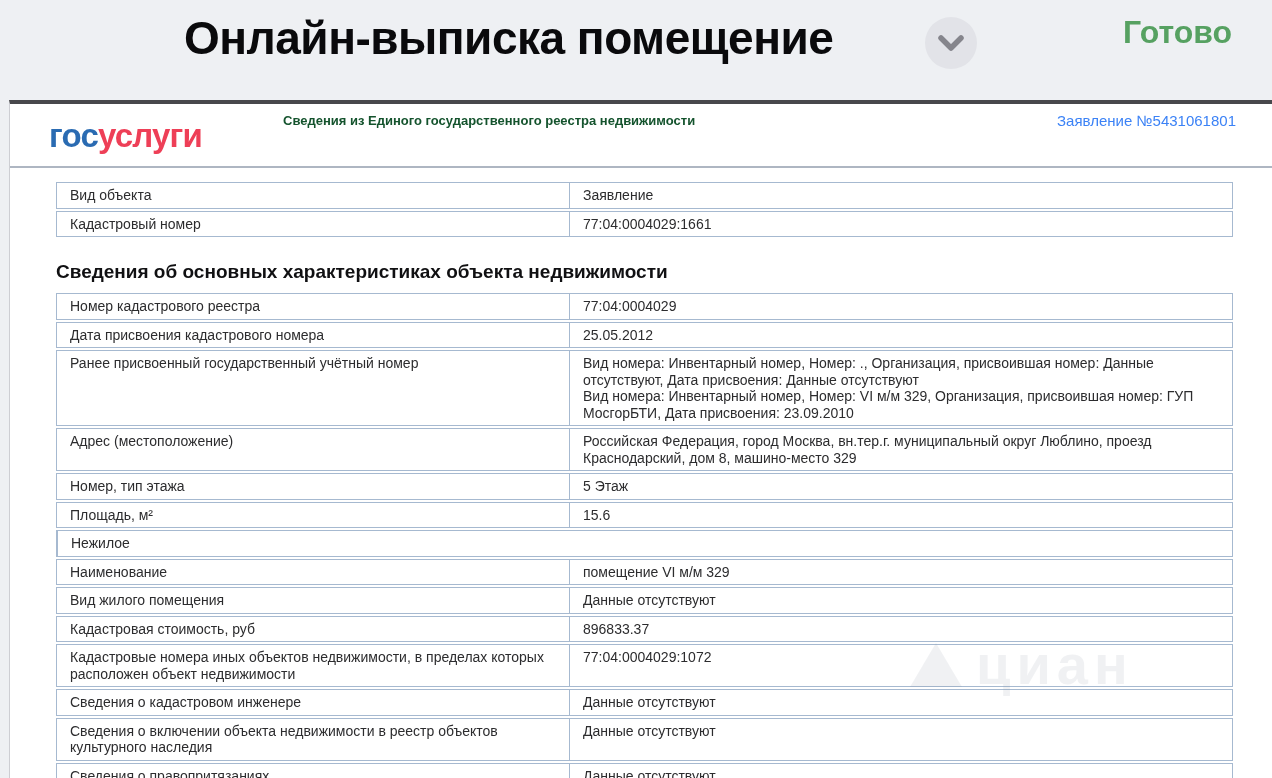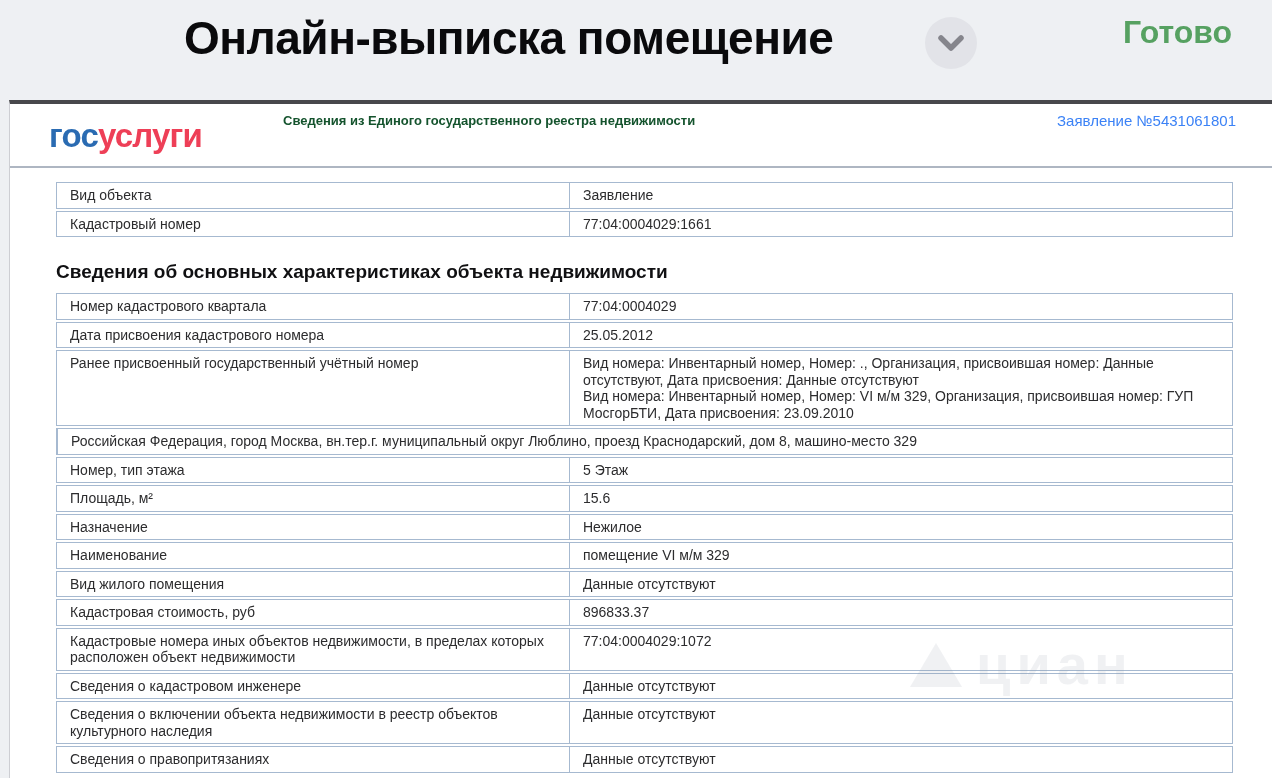--- a/index.html
+++ b/index.html
@@ -131,45 +131,45 @@
         <div class="trow">
           <div class="tlabel">Кадастровый номер</div>
           <div class="tvalue">77:04:0004029:1661</div>
         </div>
       </div>
 
     <div class="section-title">Сведения об основных характеристиках объекта недвижимости</div>
 
     <div class="rtable">
         <div class="trow">
-          <div class="tlabel">Номер кадастрового квартала</div>
+          <div class="tlabel">Номер кадастрового реестра</div>
           <div class="tvalue">77:04:0004029</div>
         </div>
         <div class="trow">
           <div class="tlabel">Дата присвоения кадастрового номера</div>
           <div class="tvalue">25.05.2012</div>
         </div>
         <div class="trow">
           <div class="tlabel">Ранее присвоенный государственный учётный номер</div>
           <div class="tvalue">Вид номера: Инвентарный номер, Номер: ., Организация, присвоившая номер: Данные отсутствуют, Дата присвоения: Данные отсутствуют
 Вид номера: Инвентарный номер, Номер: VI м/м 329, Организация, присвоившая номер: ГУП МосгорБТИ, Дата присвоения: 23.09.2010</div>
         </div>
         <div class="trow">
+          <div class="tlabel">Адрес (местоположение)</div>
           <div class="tvalue">Российская Федерация, город Москва, вн.тер.г. муниципальный округ Люблино, проезд Краснодарский, дом 8, машино-место 329</div>
         </div>
         <div class="trow">
           <div class="tlabel">Номер, тип этажа</div>
           <div class="tvalue">5 Этаж</div>
         </div>
         <div class="trow">
           <div class="tlabel">Площадь, м²</div>
           <div class="tvalue">15.6</div>
         </div>
         <div class="trow">
-          <div class="tlabel">Назначение</div>
           <div class="tvalue">Нежилое</div>
         </div>
         <div class="trow">
           <div class="tlabel">Наименование</div>
           <div class="tvalue">помещение VI м/м 329</div>
         </div>
         <div class="trow">
           <div class="tlabel">Вид жилого помещения</div>
           <div class="tvalue">Данные отсутствуют</div>
         </div>

